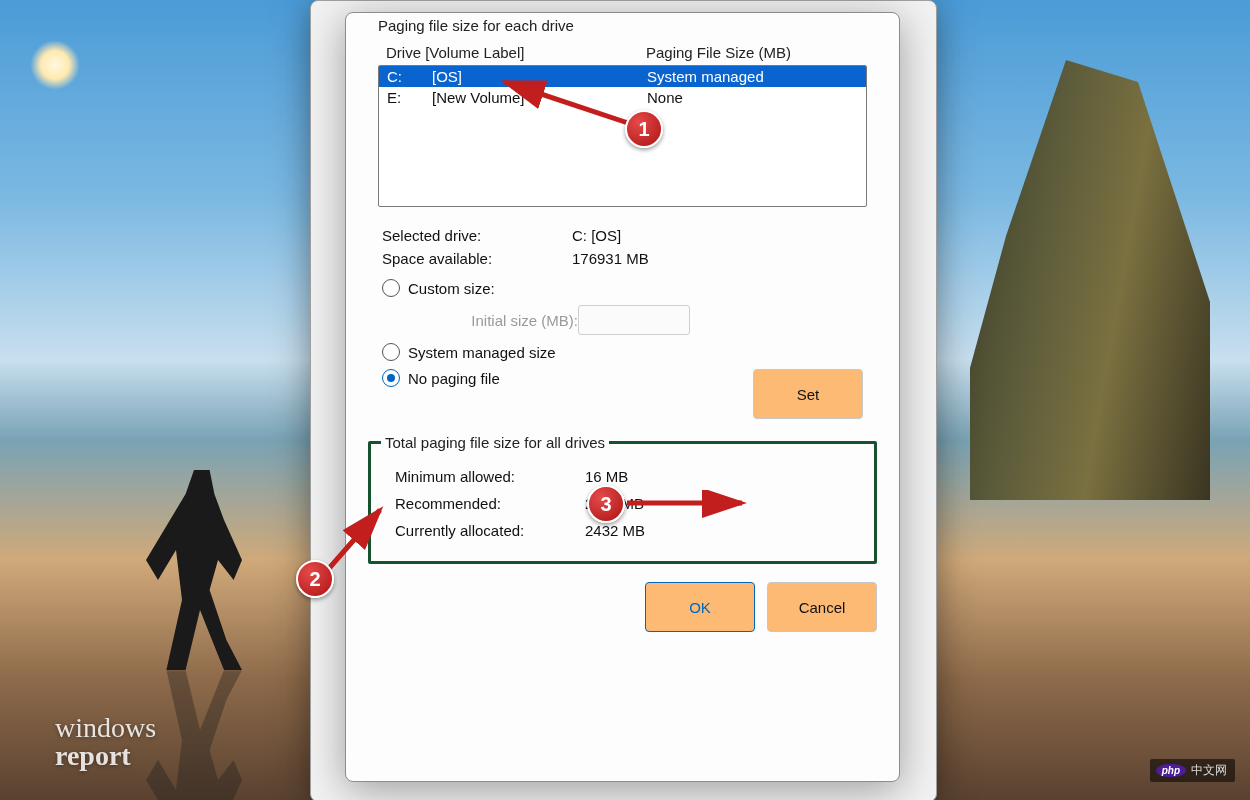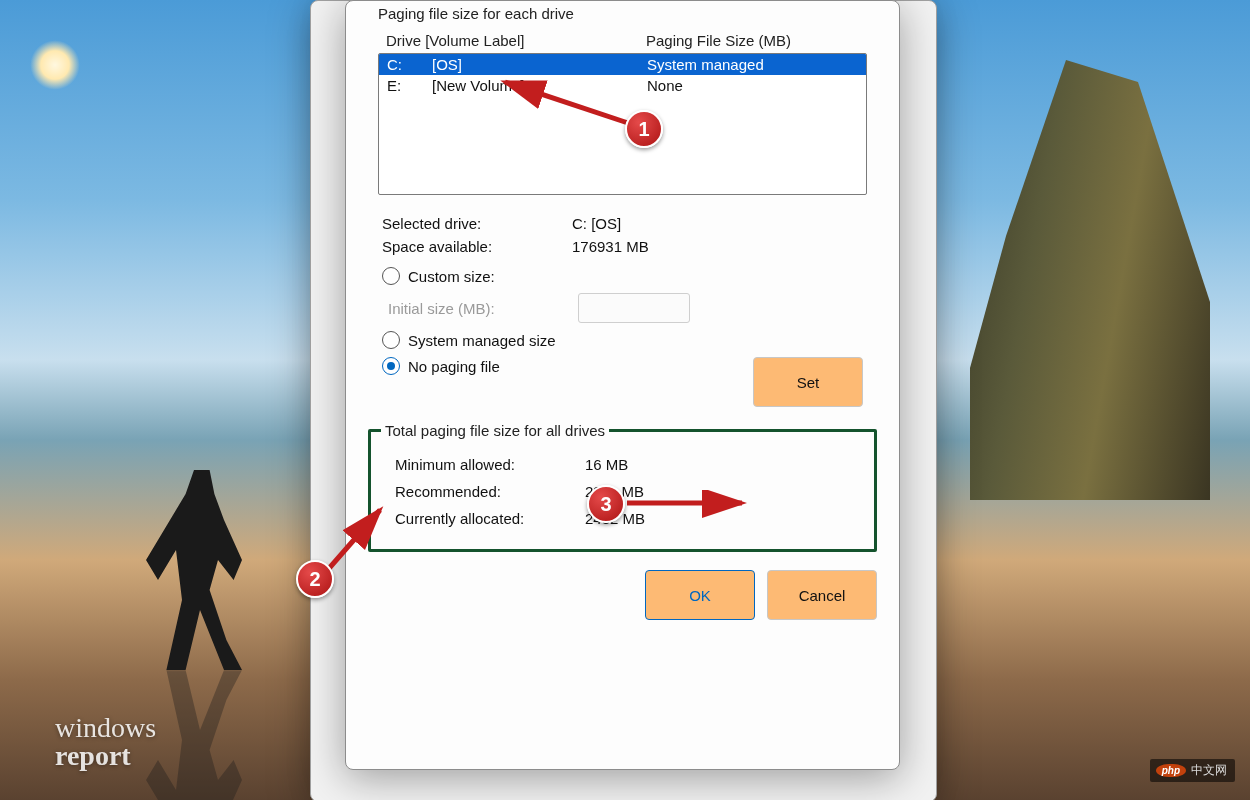--- a/index.html
+++ b/index.html
@@ -79,21 +79,21 @@
     position: absolute;
     left: 330px; top: 0;
     width: 585px; height: 790px;
     background: #f2f2f2;
     border: 1px solid #a0a0a0;
     border-radius: 8px;
     box-shadow: 0 8px 40px rgba(0,0,0,0.3);
   }
   .dialog {
     position: absolute;
-    left: 345px; top: 0;
+    left: 345px; top: 12px;
     width: 555px; height: 770px;
     background: #fdfdfd;
     border: 1px solid #8c8c8c;
     border-radius: 8px;
     box-shadow: 0 8px 40px rgba(0,0,0,0.35);
     padding: 0px 22px 16px 22px;
     box-sizing: border-box;
   }
 
   .group {
@@ -171,20 +171,21 @@
     background: #0067c0;
   }
   .custom-fields {
     margin-left: 10px;
   }
   .field-row {
     display: flex;
     align-items: center;
     margin: 8px 0;
     color: #9a9a9a;
+    text-align: right;
   }
   .field-row .lbl { width: 190px; }
   .txtbox {
     width: 110px; height: 28px;
     border: 1px solid #cfcfcf;
     border-radius: 3px;
     background: #fbfbfb;
   }
 
   .set-row {
@@ -246,21 +247,21 @@
     background: rgba(0,0,0,0.55);
     color: #ddd;
     font-size: 12px;
     padding: 3px 8px 3px 6px;
     border-radius: 2px;
     display: flex;
     align-items: center;
     gap: 5px;
   }
   .php-badge .logo {
-    background: #c2410c;
+    background: #4c1d95;
     color: #fff;
     border-radius: 50%/60%;
     padding: 1px 6px;
     font-size: 10px;
     font-weight: bold;
     font-style: italic;
   }
 </style>
 </head>
 <body>

